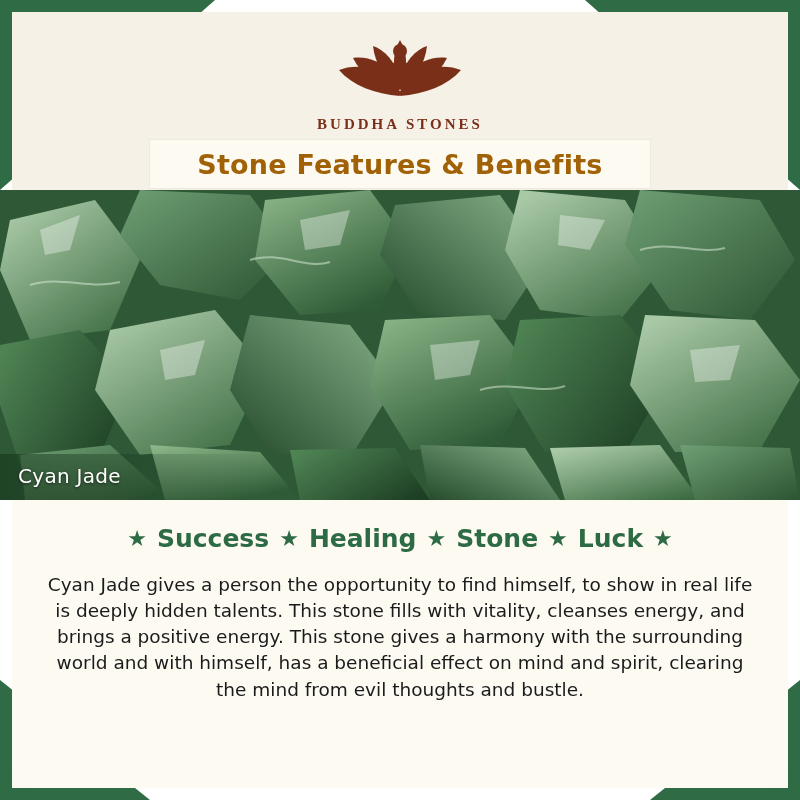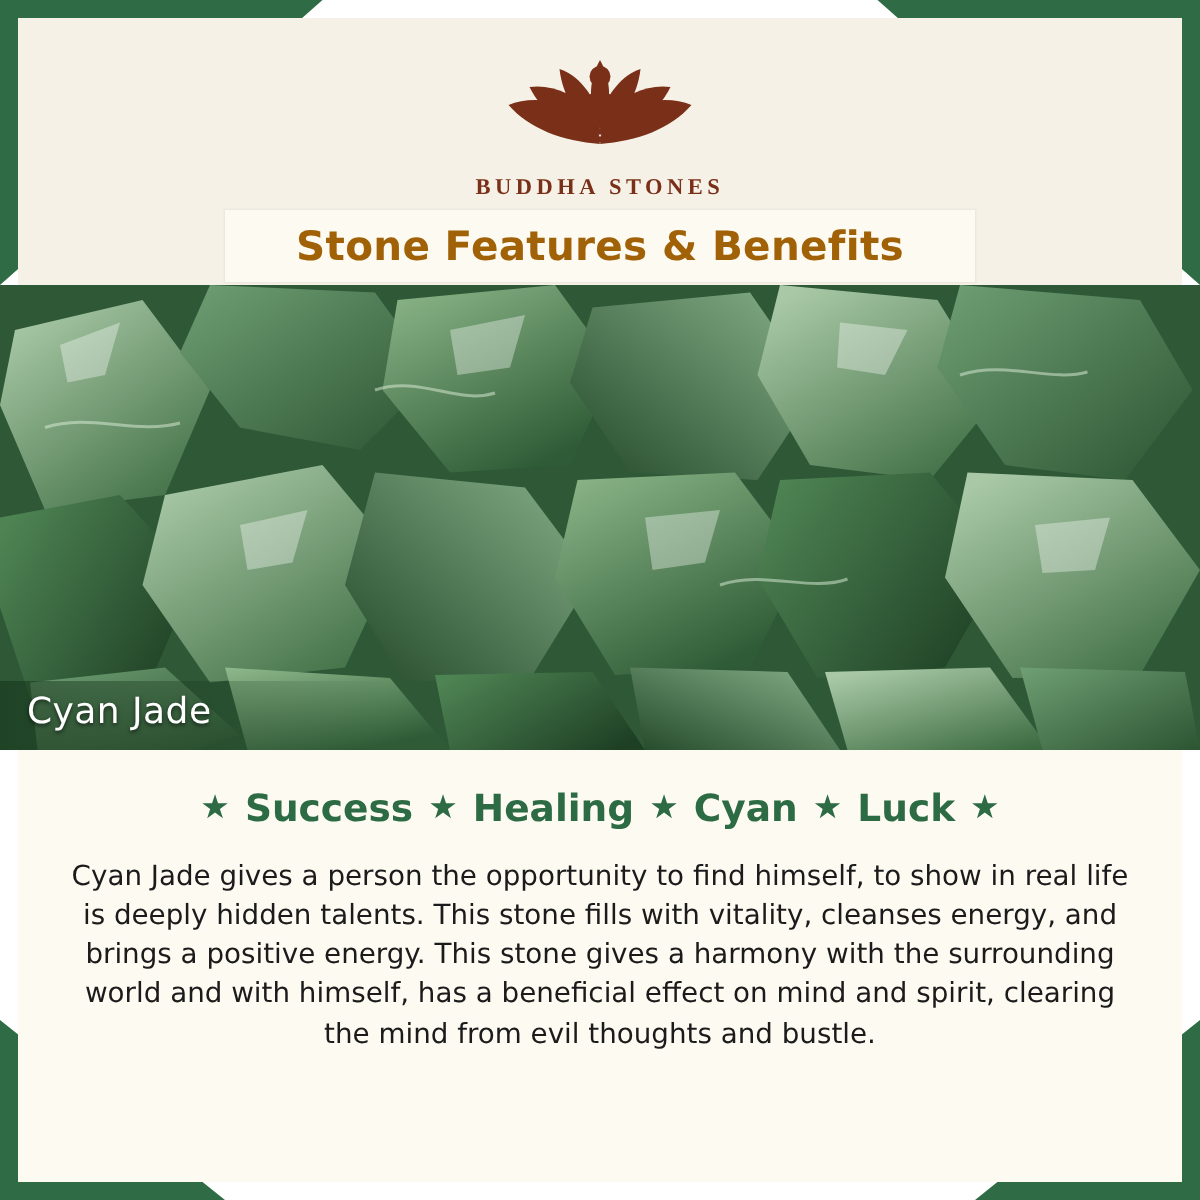--- a/index.html
+++ b/index.html
@@ -147,21 +147,21 @@
     background: #2c5a35;
   }
   .photo svg { display: block; }
 
   .caption {
     position: absolute;
     left: 18px;
     bottom: 12px;
     z-index: 7;
     color: #ffffff;
-    font-size: 24px;
+    font-size: 20px;
     font-family: "DejaVu Sans", sans-serif;
     text-shadow: 0 1px 3px rgba(0,0,0,0.6);
     letter-spacing: 0.3px;
   }
   .caption-bar {
     position: absolute;
     left: 0;
     bottom: 0;
     width: 260px;
     height: 46px;
@@ -319,21 +319,21 @@
     <div class="caption">Cyan Jade</div>
   </div>
 
   <div class="content">
     <div class="keywords">
       <span class="kw-star">★</span>
       <span class="kw-word">Success</span>
       <span class="kw-star">★</span>
       <span class="kw-word">Healing</span>
       <span class="kw-star">★</span>
-      <span class="kw-word">Cyan</span>
+      <span class="kw-word">Stone</span>
       <span class="kw-star">★</span>
       <span class="kw-word">Luck</span>
       <span class="kw-star">★</span>
     </div>
     <p class="description">Cyan Jade gives a person the opportunity to find himself, to show in real life is deeply hidden talents. This stone fills with vitality, cleanses energy, and brings a positive energy. This stone gives a harmony with the surrounding world and with himself, has a beneficial effect on mind and spirit, clearing the mind from evil thoughts and bustle.</p>
   </div>
 
 </div>
 
 </body></html>

